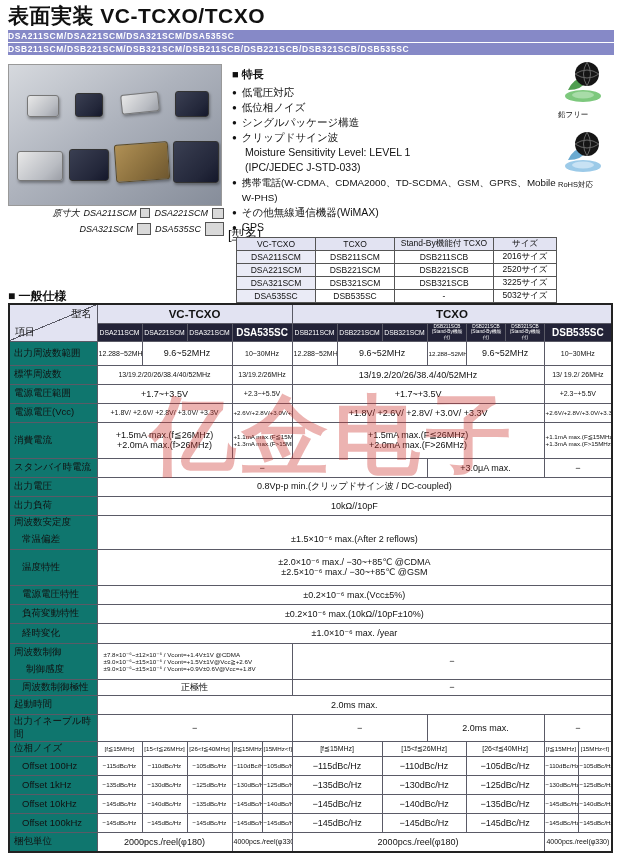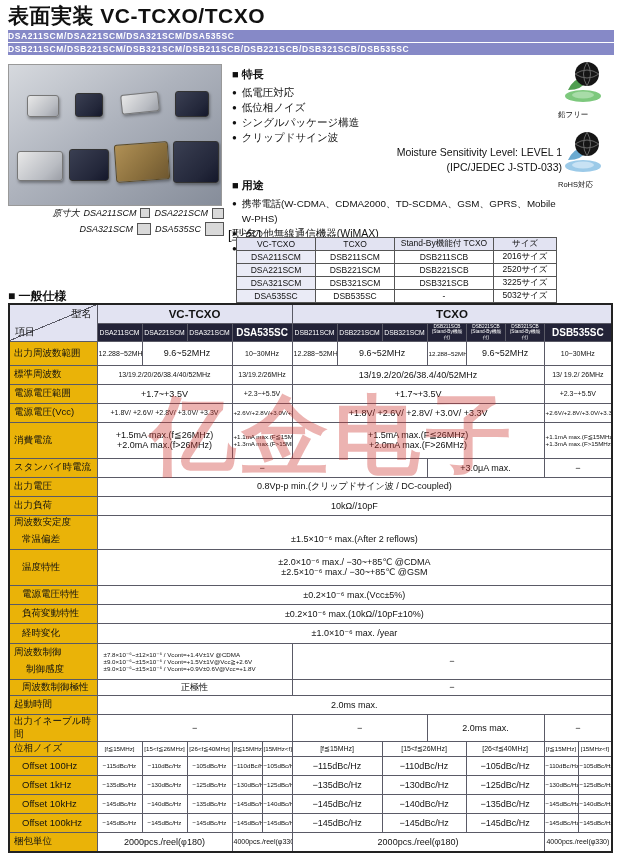--- a/index.html
+++ b/index.html
@@ -18,38 +18,38 @@
   .pads{background-image:radial-gradient(circle at 10% 14%,#e6c878 2.5px,transparent 3px),radial-gradient(circle at 90% 14%,#e6c878 2.5px,transparent 3px),radial-gradient(circle at 10% 86%,#e6c878 2.5px,transparent 3px),radial-gradient(circle at 90% 86%,#e6c878 2.5px,transparent 3px);}
   
   .legend{position:absolute;left:8px;top:206px;width:216px;font-size:9px;line-height:14px;}
   .legend .row{display:flex;align-items:center;justify-content:flex-end;gap:4px;margin-bottom:2px;font-style:italic;}
   .sq{display:inline-block;background:#d9d9d9;border:1px solid #555;}
   
   .feat{position:absolute;left:232px;top:64px;width:330px;font-size:10.5px;line-height:15px;}
   .h-sq{font-weight:bold;font-size:11px;margin:3px 0;}
   .li{display:flex;gap:5px;}
   .li .b{font-size:8px;line-height:15px;}
-  .cont{padding-left:13px;text-align:right;}
+  .cont{padding-left:13px;}
   
   .eco{position:absolute;left:558px;top:60px;width:58px;text-align:left;}
   .eco .badge{margin-bottom:2px;}
   .eco .lbl{font-size:7.5px;margin-bottom:10px;}
   
   .mini-cap{position:absolute;left:228px;top:226px;font-size:13px;}
   .mini{position:absolute;left:236px;top:237px;border-collapse:collapse;font-size:8.5px;}
   .mini td,.mini th{border:1px solid #555;height:12px;text-align:center;padding:0 3px;font-weight:normal;}
   .mini th{background:#e2e3f2;}
   .mini td.c1{background:#eaebf6;}
   
   .spec-head{position:absolute;left:8px;top:288px;font-size:12px;font-weight:bold;}
   
   .t{position:absolute;left:8px;top:303px;border-collapse:collapse;table-layout:fixed;width:552px;font-size:9px;}
   .t td,.t th{border:1px solid #5a5a66;padding:0 1px;text-align:center;overflow:hidden;font-weight:normal;box-sizing:border-box;}
   .t{border:2px solid #222;}
-  .lab{background:#eab308;text-align:left !important;padding-left:4px !important;font-size:9.5px;}
+  .lab{background:#0f766e;text-align:left !important;padding-left:4px !important;font-size:9.5px;}
   .ind{padding-left:12px !important;}
   .grp th{background:#e2e3f2;font-weight:bold;font-size:11.5px;height:19px;}
   .mdl th{background:#232338;color:#fff;font-size:6.8px;height:18px;padding:0;}
   .mdl th.m535{font-size:10px;font-weight:bold;}
   .mdl th .tiny{display:block;font-size:5px;line-height:5.5px;transform:scale(.95);}
   .corner{background:linear-gradient(to bottom right,#e2e3f2 calc(50% - 1px),#5a5a66 calc(50% - 1px),#5a5a66 calc(50% + 0px),#e2e3f2 calc(50% + 0px));position:relative;}
   .corner .tr{position:absolute;top:2px;right:5px;font-size:10px;}
   .corner .bl{position:absolute;bottom:2px;left:5px;font-size:10px;}
   .sm{font-size:7px;}
   .xs{font-size:6.2px;}
@@ -116,24 +116,20 @@
     <div class="li">
         <span class="b">●</span>
         <span>シングルパッケージ構造</span>
       </div>
     <div class="li">
         <span class="b">●</span>
         <span>クリップドサイン波</span>
       </div>
     <div class="cont">Moisture Sensitivity Level: LEVEL 1</div>
     <div class="cont">(IPC/JEDEC J-STD-033)</div>
-    <div class="h-sq">
-      <span>■</span>
-      <span>用途</span>
-    </div>
     <div class="li">
         <span class="b">●</span>
         <span style="font-size:9.8px;">携帯電話(W-CDMA、CDMA2000、TD-SCDMA、GSM、GPRS、Mobile W-PHS)</span>
       </div>
     <div class="li">
         <span class="b">●</span>
         <span>その他無線通信機器(WiMAX)</span>
       </div>
     <div class="li">
         <span class="b">●</span>

